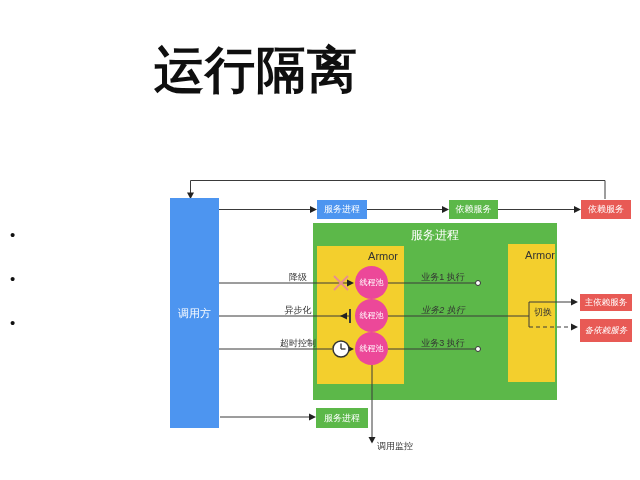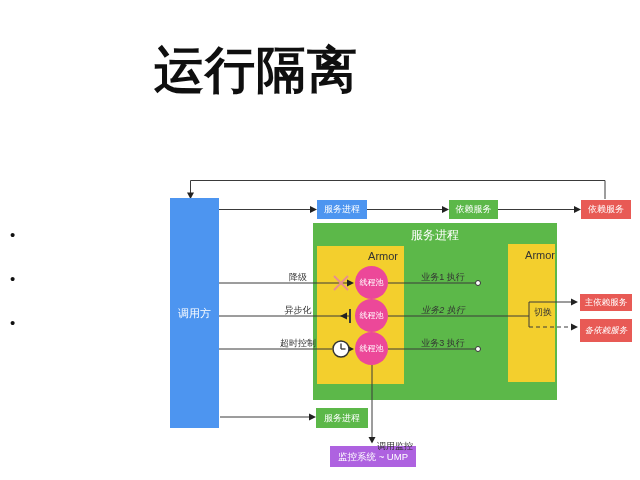--- a/index.html
+++ b/index.html
@@ -140,21 +140,20 @@
   <div class="box red dep-right overbox">依赖服务</div>
 
   <div class="pool pool1 overbox">线程池</div>
   <div class="pool pool2 overbox">线程池</div>
   <div class="pool pool3 overbox">线程池</div>
 
   <div class="box red dep-primary overbox">主依赖服务</div>
   <div class="box red dep-backup overbox">备依赖服务</div>
 
   <div class="box green sp-bottom overbox">服务进程</div>
-  <div class="box purple ump overbox">监控系统 ~ UMP</div>
 
   <div class="abs tinylabel lbl-degrade overbox">降级</div>
   <div class="abs tinylabel lbl-async overbox">异步化</div>
   <div class="abs tinylabel lbl-timeout overbox">超时控制</div>
   <div class="abs tinylabel lbl-biz1 overbox">业务1 执行</div>
   <div class="abs tinylabel lbl-biz2 overbox">业务2 执行</div>
   <div class="abs tinylabel lbl-biz3 overbox">业务3 执行</div>
   <div class="abs tinylabel lbl-switch overbox">切换</div>
   <div class="abs tinylabel lbl-monitor overbox">调用监控</div>
 

